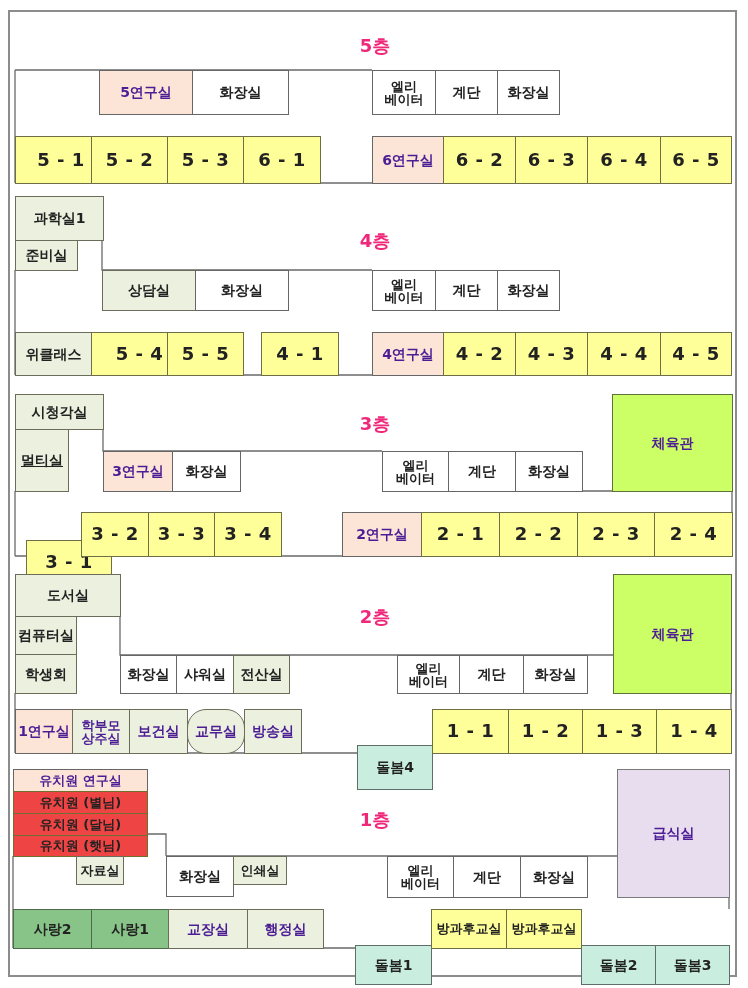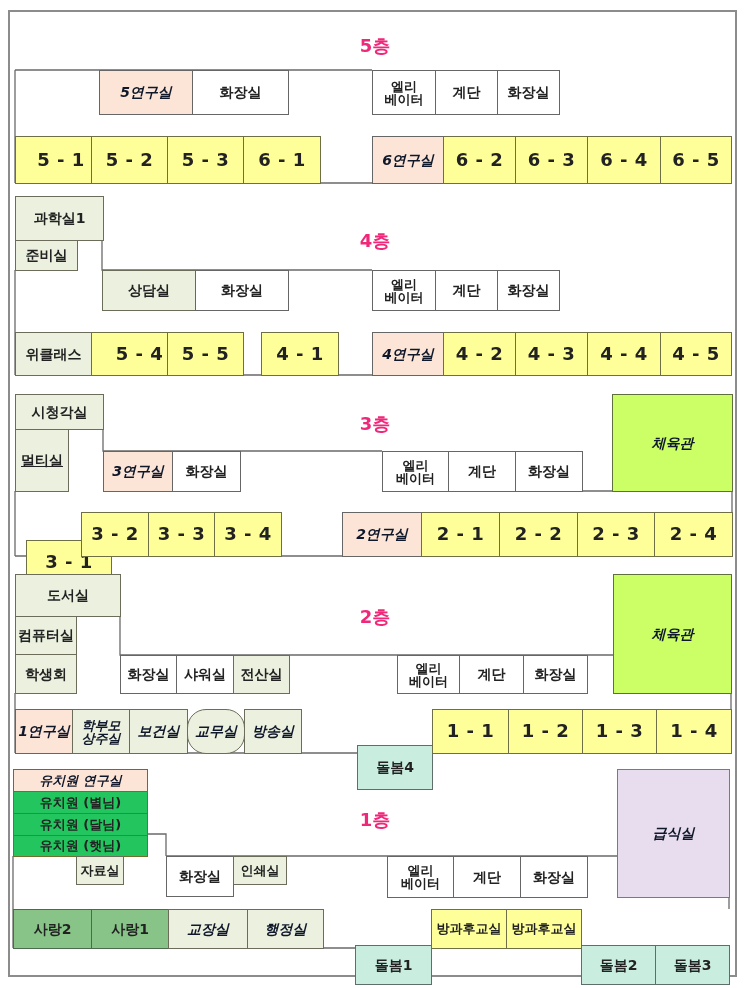--- a/index.html
+++ b/index.html
@@ -10,29 +10,29 @@
   .lines { position:absolute; left:0; top:0; width:748px; height:988px; pointer-events:none; }
   .lines path { fill:none; stroke:#6a6a6a; stroke-width:1.3; }
   .title { position:absolute; left:335px; width:80px; height:22px; line-height:22px;
            text-align:center; font-weight:bold; font-size:18px; color:#f0287a; }
   .room { position:absolute; box-sizing:border-box; border:1px solid #666;
           display:flex; align-items:center; justify-content:center; text-align:center;
           font-weight:bold; font-size:14px; color:#222; white-space:pre-line;
           line-height:1.05; background:#fff; }
   .big { font-size:18px; letter-spacing:0.5px; }
   .sm  { font-size:13px; line-height:1.0; }
-  .blue { color:#0f172a;font-style:italic; }
+  .blue { color:#4c1d95; }
   .t-class  { background:#ffff99; border-color:#6f6f45; }
   .t-res    { background:#fce4d6; }
   .t-spec   { background:#ebf1de; border-color:#6c6c5a; }
   .t-gym    { background:#ccff66; border-color:#60703a; }
   .t-care   { background:#c9eee0; border-color:#5e6f69;margin-top:36px; }
   .t-sarang { background:#88c488; border-color:#4d6a4d; }
   .t-cafe   { background:#e8ddef; border-color:#7a7a7a; }
-  .t-kg     { background:#22c55e; border-color:#6f6f30; }
+  .t-kg     { background:#ef4444; border-color:#6f6f30; }
   .t-white  { background:#ffffff; }
 </style>
 </head>
 <body>
 
 <div class="frame"></div>
 
 <svg class="lines" viewBox="0 0 748 988">
 
   <path d="M15,70 H372 M15,70 V183 M15,183 H731"></path>

